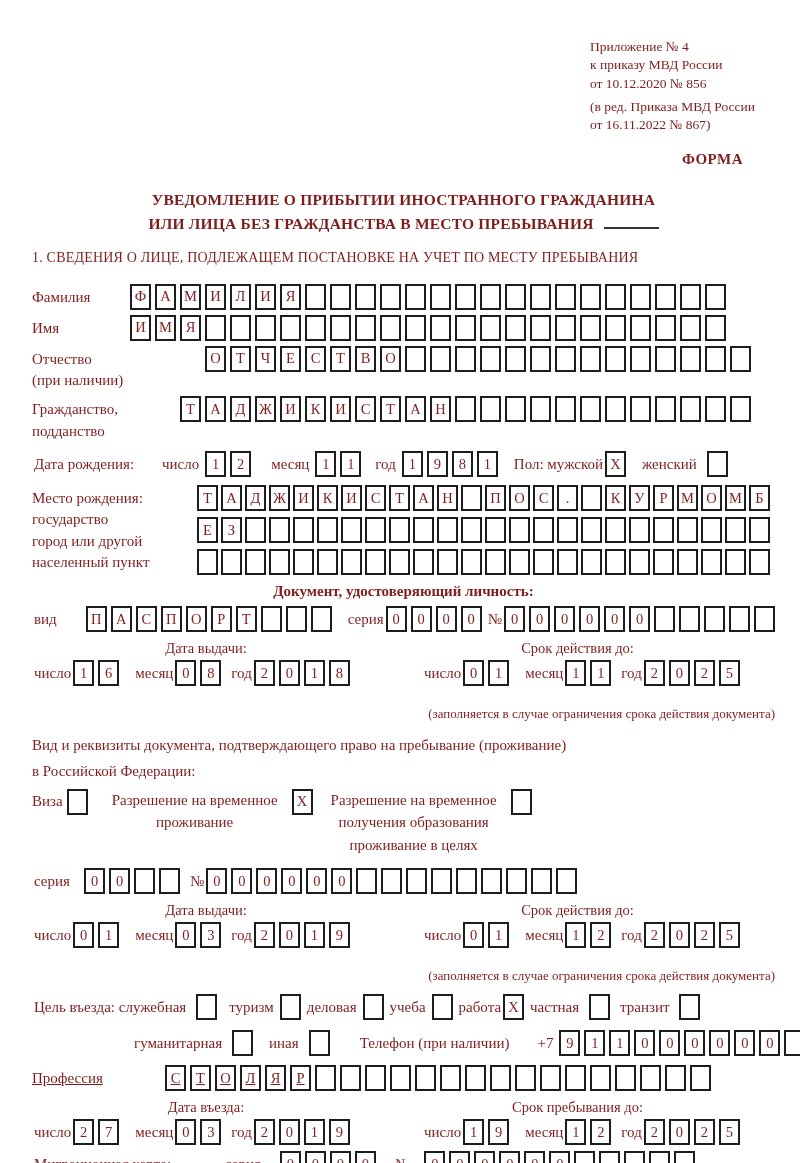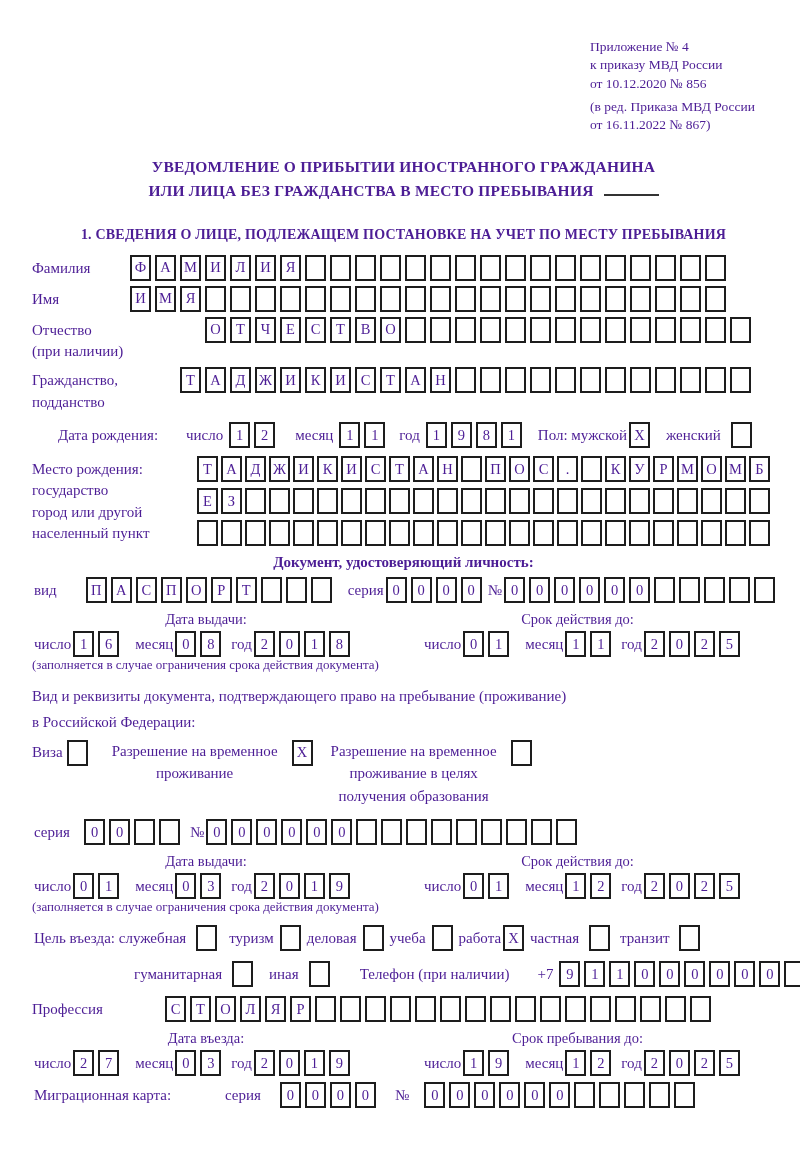--- a/index.html
+++ b/index.html
@@ -1,27 +1,27 @@
 <!DOCTYPE html>
 <html><head>
 <meta charset="utf-8">
 <style>
   * { box-sizing: border-box; }
   html,body { margin:0; padding:0; background:#fff; }
   .page {
-    width:800px; height:1163px; margin:0 auto; background:#fff; color:#4c1d95;
+    width:800px; height:1163px; margin:0 auto; background:#fff; color:#7f1d1d;
     font-family:"Liberation Serif", "DejaVu Serif", serif; font-size:15px;
     padding:38px 25px 20px 32px; position:relative; overflow:hidden;
   }
   .ref-block { width:192px; margin-left:558px; font-size:13.5px; line-height:1.36; }
   .ref-gap { height:5px; }
   .forma { text-align:right; padding-right:32px; font-weight:bold; font-size:15px; margin-top:16px; letter-spacing:.5px; }
   .title { text-align:center; font-weight:bold; font-size:15.5px; line-height:1.55; margin-top:20px; letter-spacing:.2px; }
   .blank { display:inline-block; width:55px; border-bottom:2px solid #333; height:14px; margin-left:10px; }
-  .section { text-align:center; font-weight:bold; font-size:14px; margin-top:24px; letter-spacing:.2px; }
+  .section { font-weight:normal; font-size:14px; margin-top:14px; letter-spacing:.2px; }
 
   .frow { display:flex; align-items:flex-start; margin-bottom:5px; white-space:nowrap; }
   .flabel { flex:0 0 auto; line-height:1.42; padding-top:3px; }
   .boxes { display:inline-flex; gap:4px; flex:0 0 auto; vertical-align:middle; }
   .cbox {
     display:inline-flex; align-items:center; justify-content:center;
     width:21px; height:26px; border:2px solid #1d1d1d; font-size:14.5px; flex:0 0 auto;
     background:#fff;
   }
   .rowstack { display:flex; flex-direction:column; gap:6px; }
@@ -29,50 +29,51 @@
   .lbl { padding:0 2px; }
   .m-l14 { margin-left:14px; } .m-l8 { margin-left:8px; } .m-l4 { margin-left:4px; }
 
   .center-bold { text-align:center; font-weight:bold; font-size:15px; margin:8px 0 6px 0; }
 
   .issue { display:flex; margin-top:8px; }
   .issue-left { width:348px; }
   .issue-right { flex:1; }
   .issue-head { text-align:center; font-size:14.5px; margin-bottom:3px; }
   .daterow { display:flex; align-items:center; white-space:nowrap; }
-  .issue-note { font-size:13px; margin-top:0; }
+  .issue-note { text-align:right; font-size:13px; margin-top:20px; }
 
   .para { margin-top:10px; line-height:1.75; }
   .opts { display:flex; align-items:flex-start; margin-top:4px; }
   .opt-label-multi { text-align:center; line-height:1.5; }
   .purpose-row { display:flex; align-items:center; margin-top:10px; white-space:nowrap; }
 </style>
 </head>
 <body>
 
 <div class="page">
 
   <div class="ref-block">
     <div>Приложение № 4</div>
     <div>к приказу МВД России</div>
     <div>от 10.12.2020 № 856</div>
     <div class="ref-gap"></div>
     <div>(в ред. Приказа МВД России</div>
     <div>от 16.11.2022 № 867)</div>
   </div>
 
+  <div class="forma">ФОРМА</div>
 
   <div class="title">
     <div>УВЕДОМЛЕНИЕ О ПРИБЫТИИ ИНОСТРАННОГО ГРАЖДАНИНА</div>
     <div><span>ИЛИ ЛИЦА БЕЗ ГРАЖДАНСТВА В МЕСТО ПРЕБЫВАНИЯ</span><span class="blank"></span></div>
   </div>
 
   <div class="section">1. СВЕДЕНИЯ О ЛИЦЕ, ПОДЛЕЖАЩЕМ ПОСТАНОВКЕ НА УЧЕТ ПО МЕСТУ ПРЕБЫВАНИЯ</div>
 
-  <div class="frow" style="margin-top:12px;">
+  <div class="frow" style="margin-top:18px;">
     <div class="flabel" style="width:98px;">Фамилия</div>
     <div class="boxes">
         <span class="cbox filled">Ф</span>
         <span class="cbox filled">А</span>
         <span class="cbox filled">М</span>
         <span class="cbox filled">И</span>
         <span class="cbox filled">Л</span>
         <span class="cbox filled">И</span>
         <span class="cbox filled">Я</span>
         <span class="cbox"></span>
@@ -181,21 +182,21 @@
         <span class="cbox"></span>
         <span class="cbox"></span>
         <span class="cbox"></span>
         <span class="cbox"></span>
         <span class="cbox"></span>
         <span class="cbox"></span>
         <span class="cbox"></span>
       </div>
   </div>
 
-  <div class="frow" style="margin-top:9px; align-items:center;margin-left:24px;">
+  <div class="frow" style="margin-top:9px; align-items:center;">
     <span class="lbl" style="width:128px;">Дата рождения:</span>
     <span class="inl">
       <span class="lbl">число</span>
       <span class="boxes">
           <span class="cbox filled">1</span>
           <span class="cbox filled">2</span>
         </span>
       <span class="lbl m-l14">месяц</span>
       <span class="boxes">
           <span class="cbox filled">1</span>
@@ -412,22 +413,22 @@
         <div>Разрешение на временное</div>
         <div>проживание</div>
       </span>
       <span class="boxes" style="margin-left:10px;">
           <span class="cbox filled">X</span>
         </span>
     </span>
     <span class="inl" style="margin-left:18px; align-items:flex-start;">
       <span class="opt-label-multi">
         <div>Разрешение на временное</div>
+        <div>получения образования</div>
         <div>проживание в целях</div>
-        <div>получения образования</div>
       </span>
       <span class="boxes" style="margin-left:10px;">
           <span class="cbox"></span>
         </span>
     </span>
   </div>
 
   <div class="frow" style="margin-top:12px; align-items:center;">
     <span class="lbl" style="width:52px;">серия</span>
     <span class="boxes">
@@ -553,21 +554,21 @@
         <span class="cbox filled">0</span>
         <span class="cbox filled">0</span>
         <span class="cbox filled">0</span>
         <span class="cbox filled">0</span>
         <span class="cbox filled">0</span>
         <span class="cbox filled">0</span>
         <span class="cbox"></span>
       </span>
   </div>
 
-  <div class="frow" style="margin-top:9px;">
+  <div class="frow" style="margin-top:9px;text-decoration:underline;">
     <div class="flabel" style="width:133px;">Профессия</div>
     <div class="boxes">
         <span class="cbox filled">С</span>
         <span class="cbox filled">Т</span>
         <span class="cbox filled">О</span>
         <span class="cbox filled">Л</span>
         <span class="cbox filled">Я</span>
         <span class="cbox filled">Р</span>
         <span class="cbox"></span>
         <span class="cbox"></span>

